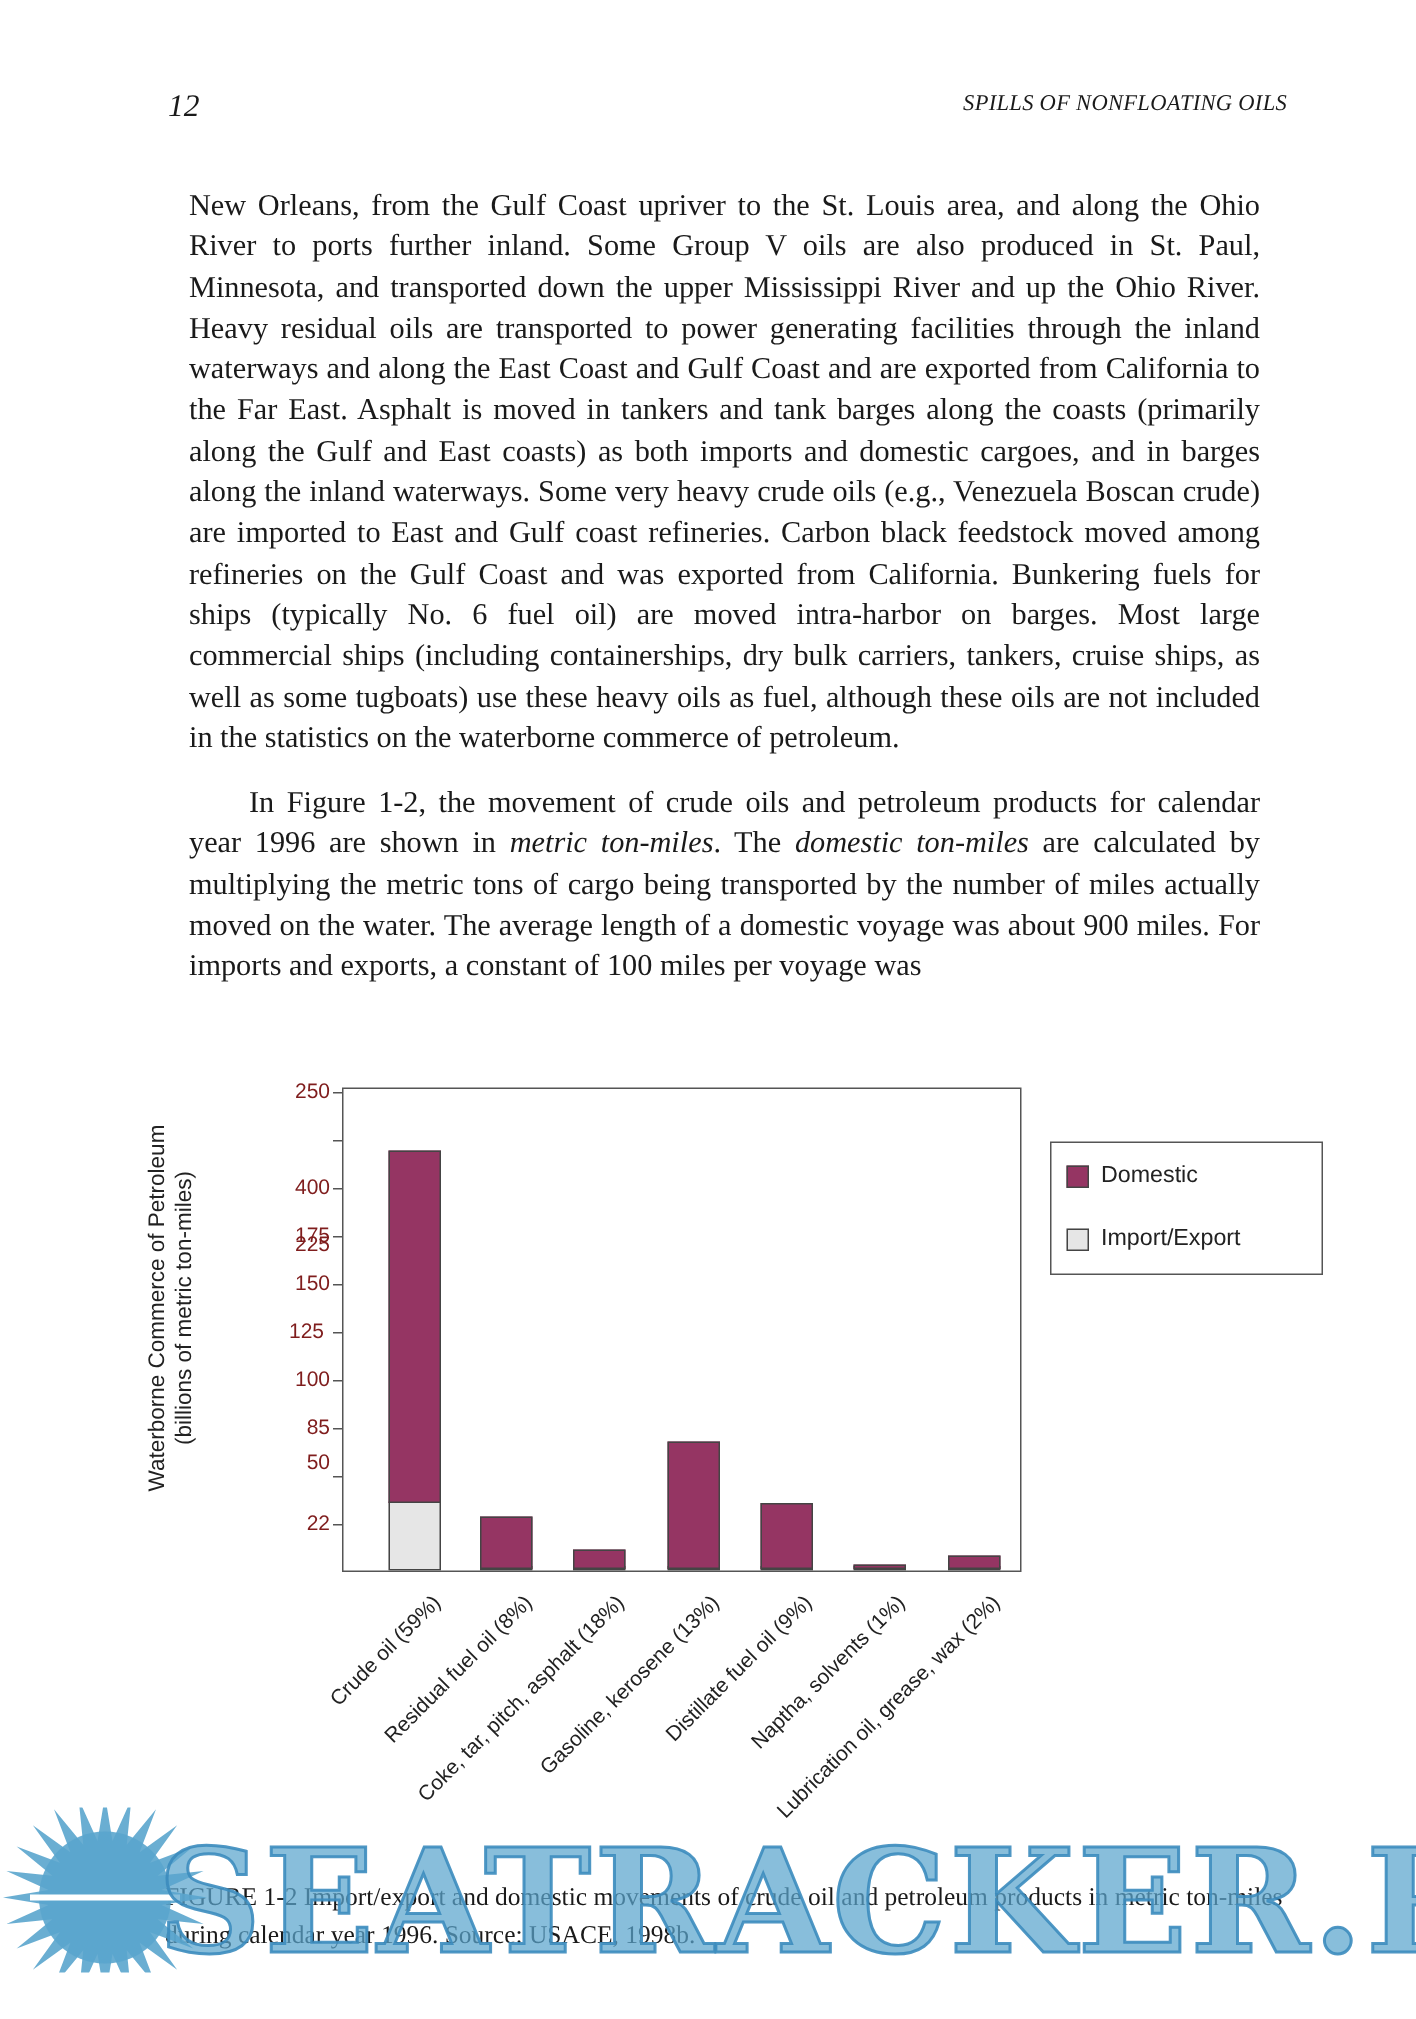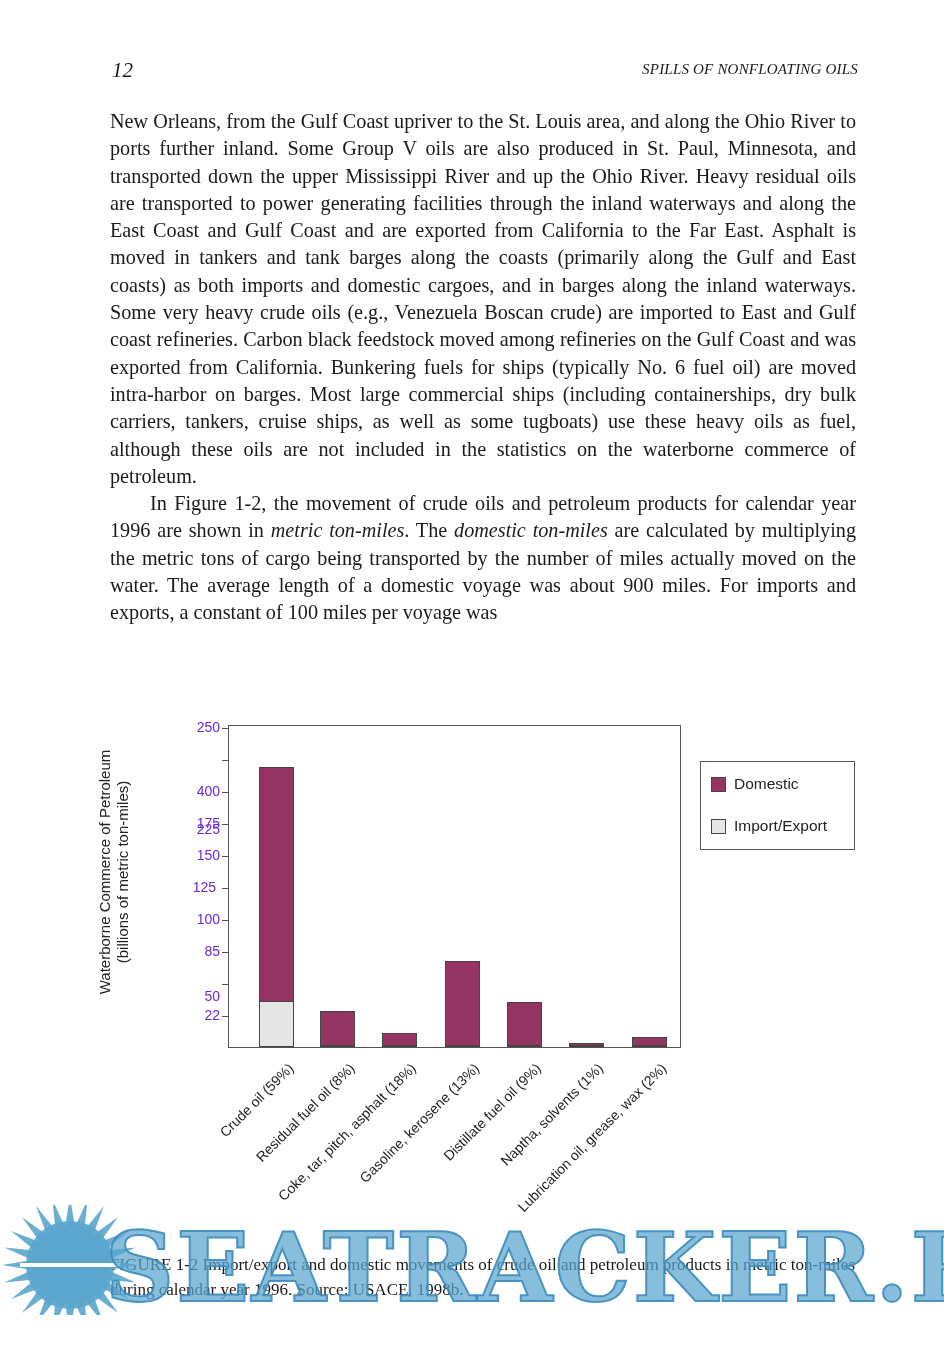--- a/index.html
+++ b/index.html
@@ -1,33 +1,33 @@
 <!DOCTYPE html>
 <html><head>
 <meta charset="utf-8">
 <style>
   html, body { margin: 0; padding: 0; background: #ffffff; }
   body { width: 944px; height: 1346px; position: relative; overflow: hidden; font-family: "Liberation Serif", "DejaVu Serif", serif; color: #1a1a1a; }
   .header { position: absolute; top: 58px; left: 112px; width: 746px; height: 26px; font-style: italic; }
   .page-num { position: absolute; left: 0; top: 0; font-size: 21px; }
   .running-head { position: absolute; right: 0; top: 3px; font-size: 15px; letter-spacing: 0.2px; text-align: right; }
   .body-text { position: absolute; top: 108px; left: 110px; width: 746px; font-size: 20.2px; line-height: 27.3px; text-align: justify; }
-  .body-text p { margin: 0; }
+  .body-text p { margin: 16px; }
   .body-text p.indent { text-indent: 40px; }
   .body-text em { font-style: italic; }
   .ylabel { position: absolute; left: 118px; top: 872px; width: 310px; height: 44px; transform: translate(-155px, -22px) rotate(-90deg); transform-origin: center; font-family: "Liberation Sans", "DejaVu Sans", sans-serif; font-size: 15px; line-height: 18px; text-align: center; color: #222; }
   .plot { position: absolute; left: 228px; top: 725px; width: 453px; height: 323px; border-left: 1.5px solid #555; border-top: 1.5px solid #555; border-right: 1.5px solid #555; border-bottom: 1.5px solid #555; box-sizing: border-box; }
   .ytick { position: absolute; right: 0; width: 6px; height: 1.5px; background: #555; }
-  .ytick-label { position: absolute; width: 40px; text-align: right; font-family: "Liberation Sans", "DejaVu Sans", sans-serif; font-size: 14px; color: #6d28d9; }
+  .ytick-label { position: absolute; width: 40px; text-align: right; font-family: "Liberation Sans", "DejaVu Sans", sans-serif; font-size: 14px; color: #7f1d1d; }
   .bar { position: absolute; bottom: 0; width: 35px; box-sizing: border-box; }
   .seg { position: absolute; left: 0; width: 100%; box-sizing: border-box; border: 1.5px solid #444; }
   .seg.domestic { background: #953563; }
   .seg.importexport { background: #e6e6e6; }
   .xlabel { position: absolute; font-family: "Liberation Sans", "DejaVu Sans", sans-serif; font-size: 14px; color: #222; white-space: nowrap; transform-origin: right top; transform: rotate(-45deg); }
-  .legend { position: absolute; left: 700px; top: 761px; width: 155px; height: 89px; border: 1.2px solid #555; box-sizing: border-box; font-family: "Liberation Sans", "DejaVu Sans", sans-serif; font-size: 15.5px; color: #222; }
+  .legend { position: absolute; left: 700px; top: 761px; width: 182px; height: 89px; border: 1.2px solid #555; box-sizing: border-box; font-family: "Liberation Sans", "DejaVu Sans", sans-serif; font-size: 15.5px; color: #222; }
   .legend-item { position: absolute; left: 10px; display: flex; align-items: center; }
   .swatch { width: 15px; height: 15px; border: 1px solid #444; box-sizing: border-box; margin-right: 8px; }
 
   .caption { position: absolute; left: 110px; top: 1252px; width: 750px; font-size: 17px; line-height: 25px; color: #1a1a1a; z-index: 2; }
   .watermark { position: absolute; left: 0; top: 1205px; width: 944px; height: 110px; z-index: 3; pointer-events: none; }
   .wm-text { position: absolute; left: 105px; top: 1218px; font-family: "DejaVu Serif", serif; font-weight: bold; font-size: 96px; line-height: 100px; letter-spacing: 2px; color: rgba(90, 165, 205, 0.72); -webkit-text-stroke: 2px rgba(60, 140, 190, 0.9); z-index: 3; white-space: nowrap; }
 </style>
 </head>
 <body>
 
@@ -41,21 +41,21 @@
   <p class="indent"><span>In Figure 1-2, the movement of crude oils and petroleum products for calendar year 1996 are shown in </span><em>metric ton-miles</em><span>. The </span><em>domestic ton-miles</em><span> are calculated by multiplying the metric tons of cargo being transported by the number of miles actually moved on the water. The average length of a domestic voyage was about 900 miles. For imports and exports, a constant of 100 miles per voyage was</span></p>
 </div>
 
 <div class="ylabel">
   <div>Waterborne Commerce of Petroleum</div>
   <div>(billions of metric ton-miles)</div>
 </div>
 
 <div id="ytick-labels">
     <div class="ytick-label" style="left: 180px; top: 1006.5px;">22</div>
-    <div class="ytick-label" style="left: 180px; top: 988px;">50</div>
+    <div class="ytick-label" style="left: 180px; top: 966px;">50</div>
     <div class="ytick-label" style="left: 180px; top: 942.5px;">85</div>
     <div class="ytick-label" style="left: 180px; top: 910.5px;">100</div>
     <div class="ytick-label" style="left: 176px; top: 878.5px;">125</div>
     <div class="ytick-label" style="left: 180px; top: 846.5px;">150</div>
     <div class="ytick-label" style="left: 180px; top: 814.5px;">175</div>
     <div class="ytick-label" style="left: 180px; top: 782.5px;">400</div>
     <div class="ytick-label" style="left: 180px; top: 778px; margin-top: 43px;">225</div>
     <div class="ytick-label" style="left: 180px; top: 718.5px;">250</div>
   </div>
 

